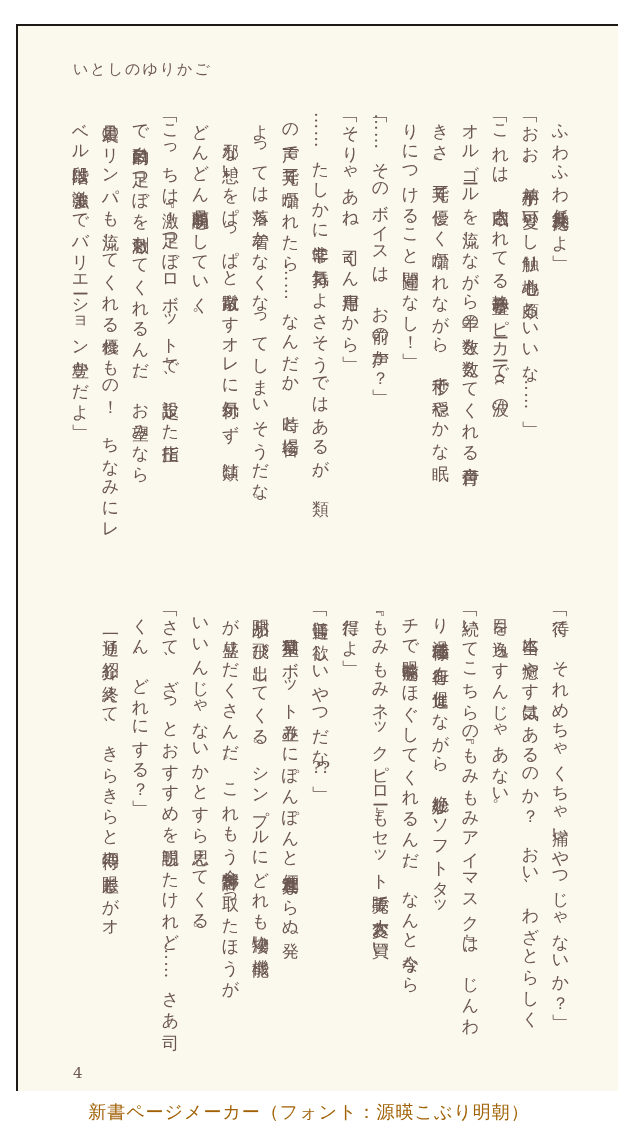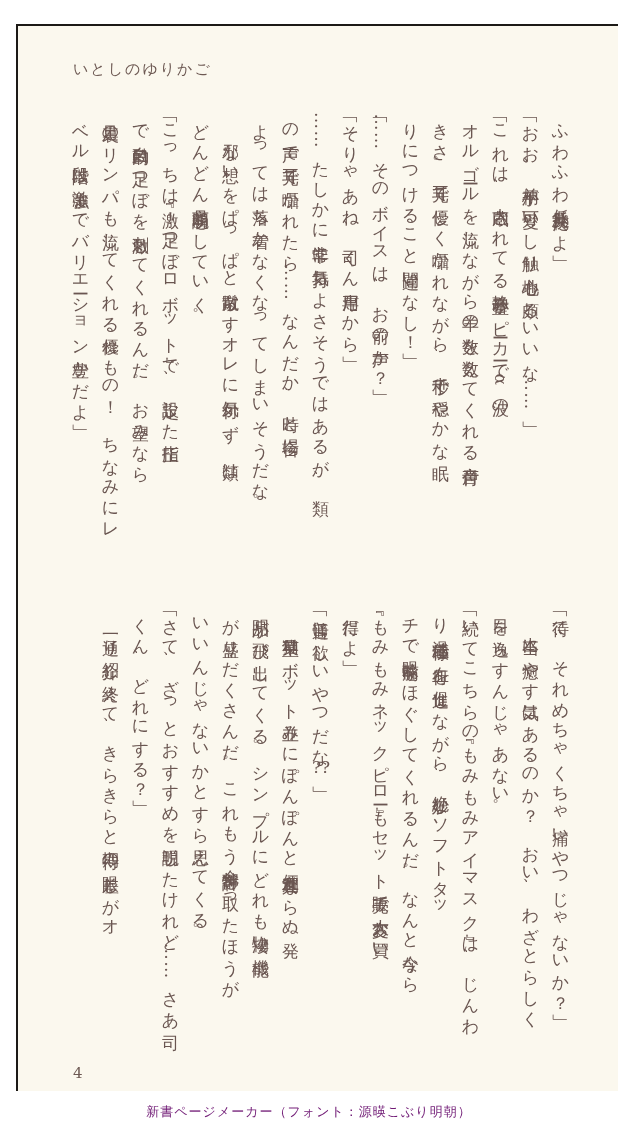--- a/index.html
+++ b/index.html
@@ -77,23 +77,23 @@
     left: 0;
     top: 1091px;
     width: 618px;
     height: 41px;
     background: #ffffff;
     display: flex;
     align-items: center;
     justify-content: center;
   }
   .caption {
-    font-size: 13px;
+    font-size: 18px;
     letter-spacing: 1px;
-    color: #701a75;
+    color: #a16207;
   }
 </style>
 </head>
 <body>
 
 <div class="stage">
   <div class="page">
 
     <div class="running-header">いとしのゆりかご</div>
 

